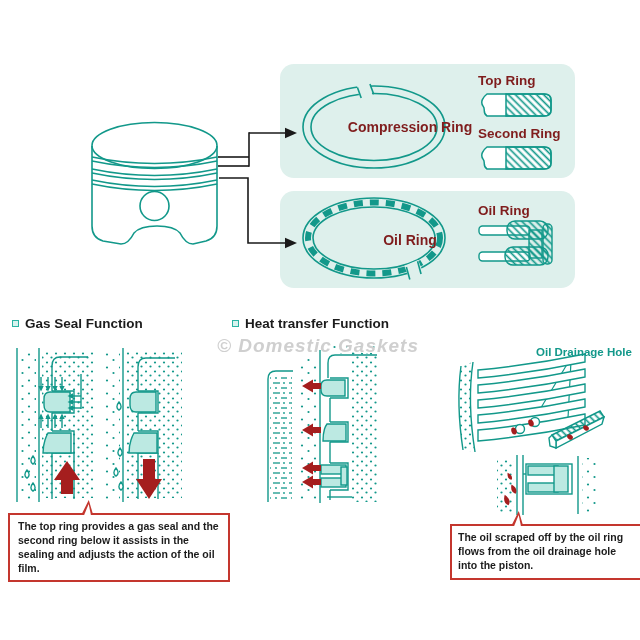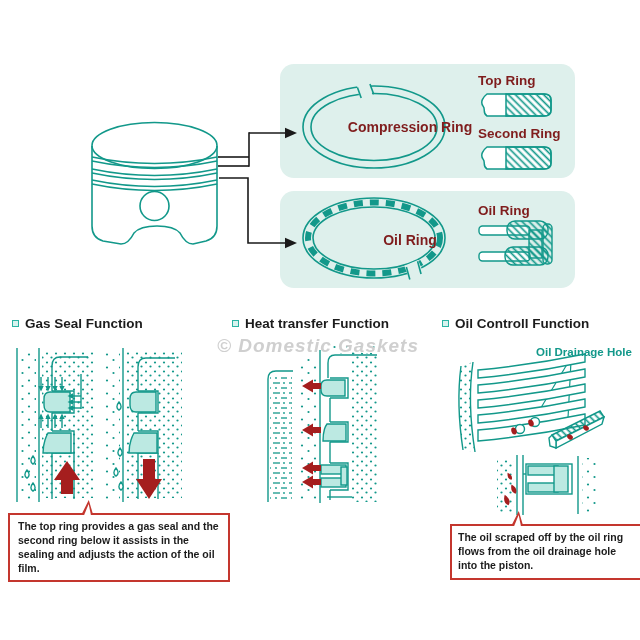--- a/index.html
+++ b/index.html
@@ -266,24 +266,20 @@
 <div class="lbl teal" style="left:536px;top:346px;text-align:right;">Oil Drainage Hole</div>
 
 <div class="heading" style="left:232px;top:316px;">
   <span class="bullet"></span>
   <span>Heat transfer Function</span>
 </div>
 <div class="heading" style="left:12px;top:316px;">
   <span class="bullet"></span>
   <span>Gas Seal Function</span>
 </div>
-<div class="heading" style="left:442px;top:316px;">
-  <span class="bullet"></span>
-  <span>Oil Controll Function</span>
-</div>
 
 <div class="watermark">© Domestic Gaskets</div>
 
 <div class="callout" style="left:8px;top:513px;width:204px;padding-left:8px;">
   <div class="tail-outer" style="left:72px;"></div>
   <div class="tail-inner" style="left:74px;"></div>
   <span>The top ring provides a gas seal and the second ring below it assists in the sealing and adjusts the action of the oil film.</span>
 </div>
 <div class="callout" style="left:450px;top:524px;width:180px;">
   <div class="tail-outer" style="left:60px;"></div>

